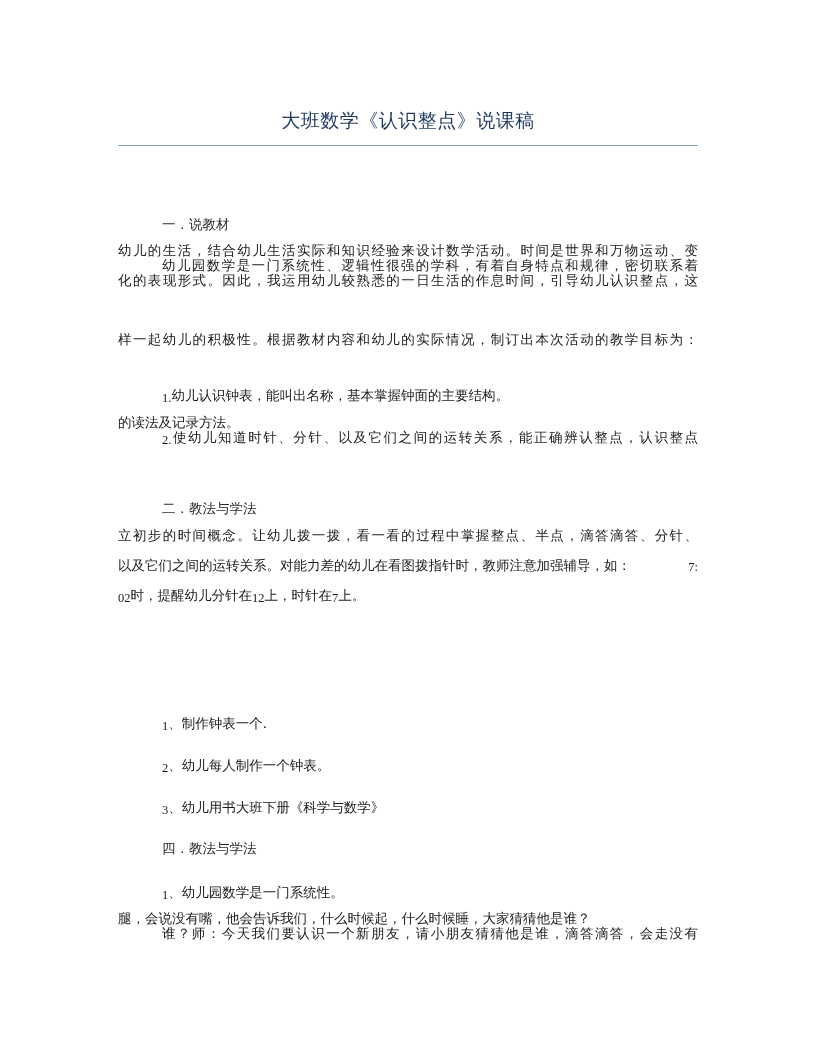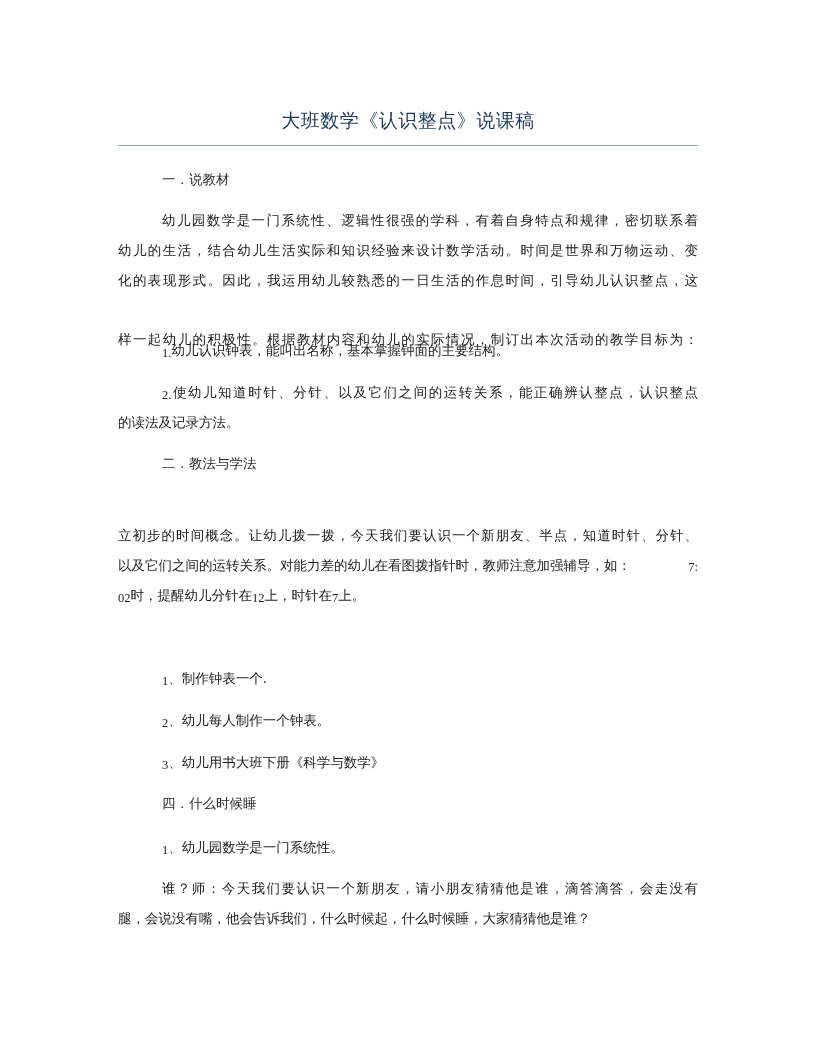--- a/index.html
+++ b/index.html
@@ -41,21 +41,21 @@
     }
     .line {
       position: absolute;
       left: 118px;
       width: 580px;
       font-size: 13.5px;
       line-height: 20px;
       white-space: nowrap;
       color: #1a1a1a;
     }
-    .indent { left: 162px; width: 536px; }
+    .indent { left: 162px; width: 536px; margin-top: 45px; }
     .just {
       text-align: justify;
       text-align-last: justify;
     }
     .num {
       font-family: "Liberation Serif", "DejaVu Serif", serif;
       font-size: 12.5px;
       position: relative;
       top: 2px;
     }
@@ -80,41 +80,41 @@
     <span class="num">1.</span><span>幼儿认识钟表，能叫出名称，基本掌握钟面的主要结构。</span>
   </div>
 
   <div class="line indent just" style="top:370px;">
     <span class="num">2.</span><span>使幼儿知道时针、分针、以及它们之间的运转关系，能正确辨认整点，认识整点</span>
   </div>
   <div class="line" style="top:400px;">的读法及记录方法。</div>
 
   <div class="line indent heading" style="top:441px;">二．教法与学法</div>
 
-  <div class="line just" style="top:513px;">立初步的时间概念。让幼儿拨一拨，今天我们要认识一个新朋友、半点，知道时针、分针、</div>
+  <div class="line just" style="top:513px;">立初步的时间概念。让幼儿拨一拨，看一看的过程中掌握整点、半点，滴答滴答、分针、</div>
   <div class="line" style="top:543px; display:flex; justify-content:space-between;">
     <span>以及它们之间的运转关系。对能力差的幼儿在看图拨指针时，教师注意加强辅导，如：</span>
     <span class="num">7:</span>
   </div>
   <div class="line" style="top:573px;">
     <span class="num">02</span><span>时，提醒幼儿分针在</span><span class="num">12</span><span>上，时针在</span><span class="num">7</span><span>上。</span>
   </div>
 
 
   <div class="line indent" style="top:656px;">
     <span class="num">1</span><span>、制作钟表一个.</span>
   </div>
   <div class="line indent" style="top:698px;">
     <span class="num">2</span><span>、幼儿每人制作一个钟表。</span>
   </div>
   <div class="line indent" style="top:740px;">
     <span class="num">3</span><span>、幼儿用书大班下册《科学与数学》</span>
   </div>
 
-  <div class="line indent heading" style="top:781px;">四．什么时候睡</div>
+  <div class="line indent heading" style="top:781px;">四．教法与学法</div>
 
   <div class="line indent" style="top:825px;">
     <span class="num">1</span><span>、幼儿园数学是一门系统性。</span>
   </div>
 
   <div class="line indent just" style="top:866px;">谁？师：今天我们要认识一个新朋友，请小朋友猜猜他是谁，滴答滴答，会走没有</div>
   <div class="line" style="top:896px;">腿，会说没有嘴，他会告诉我们，什么时候起，什么时候睡，大家猜猜他是谁？</div>
 
 </div>
 

